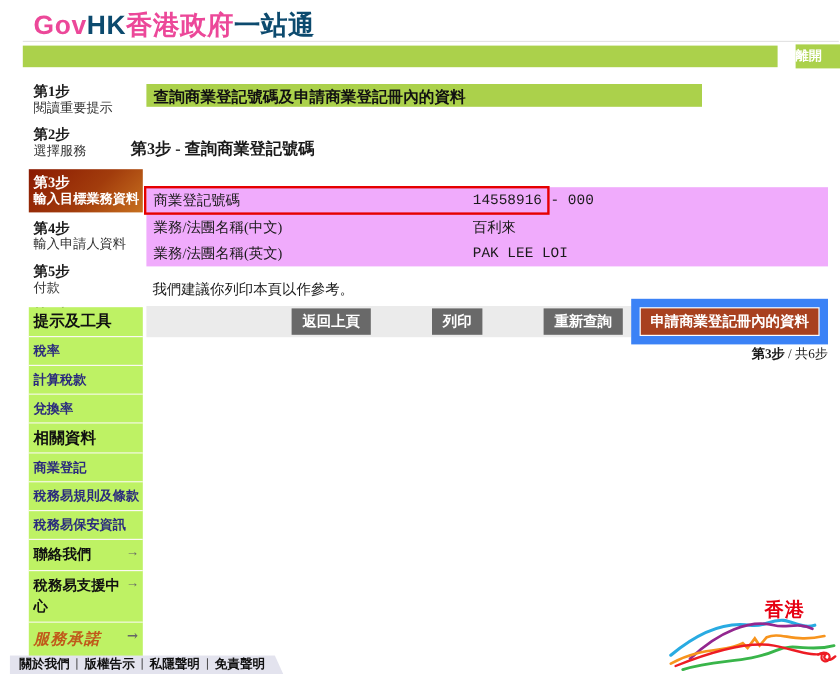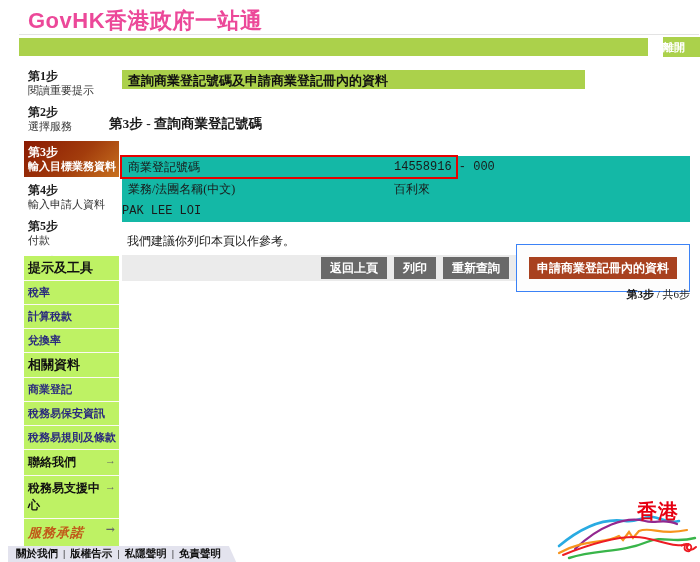--- a/index.html
+++ b/index.html
@@ -3,21 +3,21 @@
 <meta charset="utf-8">
 <style>
   html,body{margin:0;padding:0;background:#fff;}
   #app{position:relative;width:700px;height:562px;background:#fff;overflow:hidden;
        font-family:"Liberation Serif","DejaVu Serif",serif;color:#1a1a1a;}
 
   
   .logo{position:absolute;left:28px;top:6px;font-family:"Liberation Sans","DejaVu Sans",sans-serif;
         font-size:22px;font-weight:bold;letter-spacing:0.5px;}
   .logo .gray{color:#ec4899;}
-  .logo .orange{color:#ec4899;}
+  .logo .orange{color:#0c4a6e;}
   .hairline{position:absolute;left:19px;top:34px;width:680px;height:1px;background:#e3e3e3;}
   .greenbar{position:absolute;left:19px;top:38px;width:629px;height:18px;background:#abd14b;}
   .exit-btn{position:absolute;left:663px;top:37px;width:37px;height:20px;background:#abd14b;
             color:#fff;font-size:11px;font-weight:bold;text-align:left;line-height:20px;cursor:pointer;}
 
   
   .sidebar{position:absolute;left:24px;top:69px;width:95px;}
   .step{padding:0 0 0 4px;margin-bottom:8px;}
   .step .num{font-size:12px;font-weight:bold;line-height:15px;}
   .step .lbl{font-size:11px;line-height:13px;color:#333;}
@@ -36,49 +36,49 @@
            font-family:"DejaVu Serif",serif;letter-spacing:1px;}
   .arrow{position:absolute;right:3px;top:4px;color:#666;font-size:11px;font-weight:bold;}
 
   
   .main-titlebar{position:absolute;left:122px;top:70px;width:463px;height:19px;background:#abd14b;
                  font-size:13px;font-weight:bold;color:#111;padding-top:2px;box-sizing:border-box;
                  padding-left:6px;}
   .heading{position:absolute;left:109px;top:115px;font-size:13.5px;font-weight:bold;}
   .intro{position:absolute;left:127px;top:139px;font-size:12px;}
 
-  .detail-table{position:absolute;left:122px;top:156px;width:568px;background:#14b8a6;}
+  .detail-table{position:absolute;left:122px;top:156px;width:568px;background:#f0abfc;}
   .detail-row{display:flex;height:22px;align-items:center;position:relative;}
   .detail-row .dlabel{width:272px;padding-left:6px;font-size:12px;box-sizing:border-box;}
   .detail-row .dvalue{font-family:"Liberation Mono","DejaVu Sans Mono",monospace;font-size:12px;}
   .detail-row.highlighted .red-frame{position:absolute;left:-2px;top:-1px;width:334px;height:20px;
             border:2px solid #e60000;pointer-events:none;}
 
   .note{position:absolute;left:127px;top:233px;font-size:12px;}
 
   .btn-bar{position:absolute;left:122px;top:255px;width:568px;height:26px;background:#ebebeb;
            display:flex;align-items:center;justify-content:flex-end;gap:7px;box-sizing:border-box;}
   .gbtn{background:#696969;color:#fff;font-family:"Liberation Serif","DejaVu Serif",serif;
-        font-size:12px;font-weight:bold;border:0;padding:4px 9px;cursor:pointer;line-height:14px;}
-  .cta-wrap{border:1px solid #3b82f6;background:#fdfdfd;padding:12px;margin-right:0px;}
+        font-size:12px;font-weight:bold;border:0;padding:4px 9px;cursor:pointer;line-height:14px;margin-left:44px;}
+  .cta-wrap{border:7px solid #3b82f6;background:#fdfdfd;padding:1px;margin-right:0px;}
   .cta{background:#a8411f;color:#fff;font-family:"Liberation Serif","DejaVu Serif",serif;
        font-size:12px;font-weight:bold;border:0;padding:4px 8px;cursor:pointer;line-height:14px;}
 
   .step-ind{position:absolute;left:122px;top:287px;width:568px;text-align:right;font-size:11px;}
   .step-ind .cur{font-weight:bold;}
 
   
   .footer-bar{position:absolute;left:8px;top:546px;height:15px;background:#e3e3ee;
               display:flex;align-items:center;padding:0 22px 16px 8px;font-size:10.5px;font-weight:bold;
               clip-path:polygon(0 0,calc(100% - 14px) 0,100% 100%,0 100%);}
   .footer-bar .flink{cursor:pointer;color:#111;}
   .footer-bar .fsep{margin:0 5px;color:#333;}
 
   .brand-logo{position:absolute;left:553px;top:494px;width:147px;height:68px;}
-  .brand-text{position:absolute;left:637px;top:498px;color:#e60012;font-size:20px;font-weight:bold;
+  .brand-text{position:absolute;left:637px;top:498px;color:#e60012;font-size:16px;font-weight:bold;
               letter-spacing:1px;}
 </style>
 </head>
 <body>
 
 <div id="app">
 
   <div class="logo">
     <span class="gray">Gov</span><span class="orange">HK</span><span class="gray">香港政府</span><span class="orange">一站通</span>
   </div>
@@ -113,22 +113,22 @@
     </div>
   </div>
 
   <div class="side-menu">
     <div class="m-item m-header">提示及工具</div>
     <div class="m-item m-link">稅率</div>
     <div class="m-item m-link">計算稅款</div>
     <div class="m-item m-link">兌換率</div>
     <div class="m-item m-header">相關資料</div>
     <div class="m-item m-link">商業登記</div>
+    <div class="m-item m-link">稅務易規則及條款</div>
     <div class="m-item m-link">稅務易保安資訊</div>
-    <div class="m-item m-link">稅務易規則及條款</div>
     <div class="m-item m-section">
       <span>聯絡我們</span>
       <span class="arrow">→</span>
     </div>
     <div class="m-item m-section">
       <span>稅務易支援中心</span>
       <span class="arrow">→</span>
     </div>
     <div class="m-item m-brand">
       <span>服務承諾</span>
@@ -143,20 +143,21 @@
     <div class="detail-row highlighted">
       <div class="dlabel">商業登記號碼</div>
       <div class="dvalue">14558916 - 000</div>
       <div class="red-frame"></div>
     </div>
     <div class="detail-row">
       <div class="dlabel">業務/法團名稱(中文)</div>
       <div class="dvalue">百利來</div>
     </div>
     <div class="detail-row">
+      <div class="dlabel">業務/法團名稱(英文)</div>
       <div class="dvalue">PAK LEE LOI</div>
     </div>
   </div>
 
   <div class="note">我們建議你列印本頁以作參考。</div>
 
   <div class="btn-bar">
     <button class="gbtn">返回上頁</button>
     <button class="gbtn">列印</button>
     <button class="gbtn">重新查詢</button>

